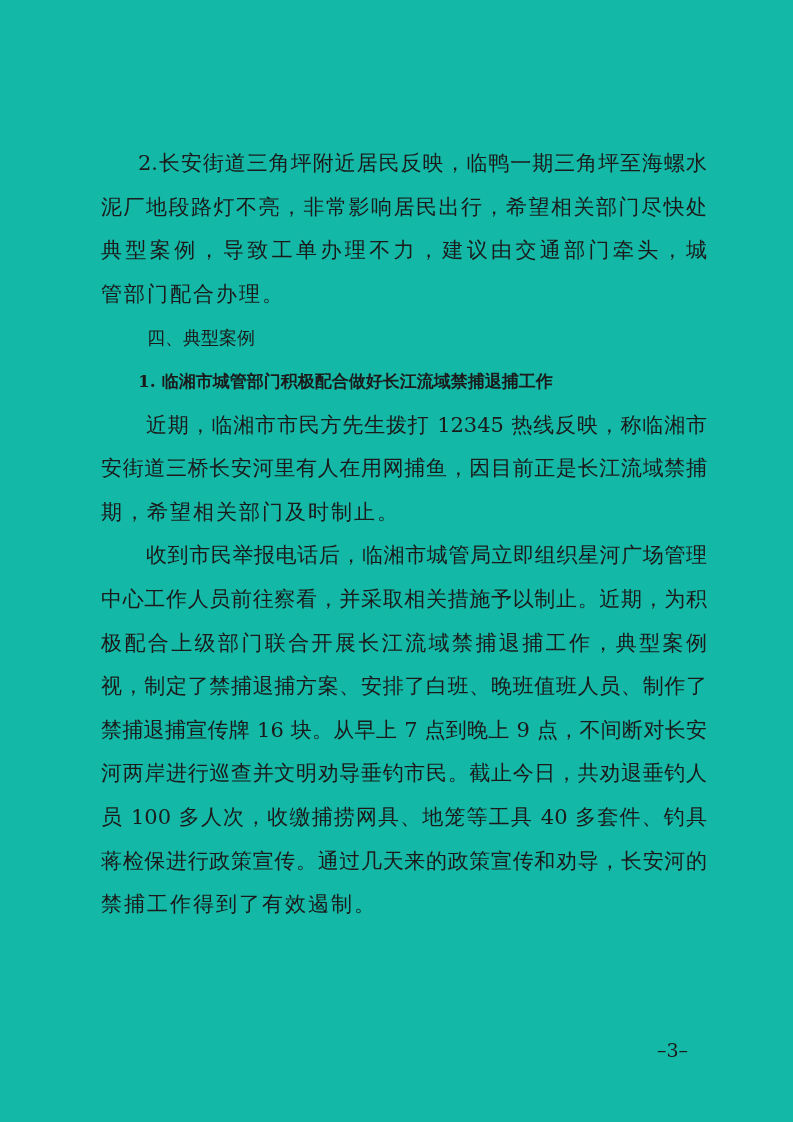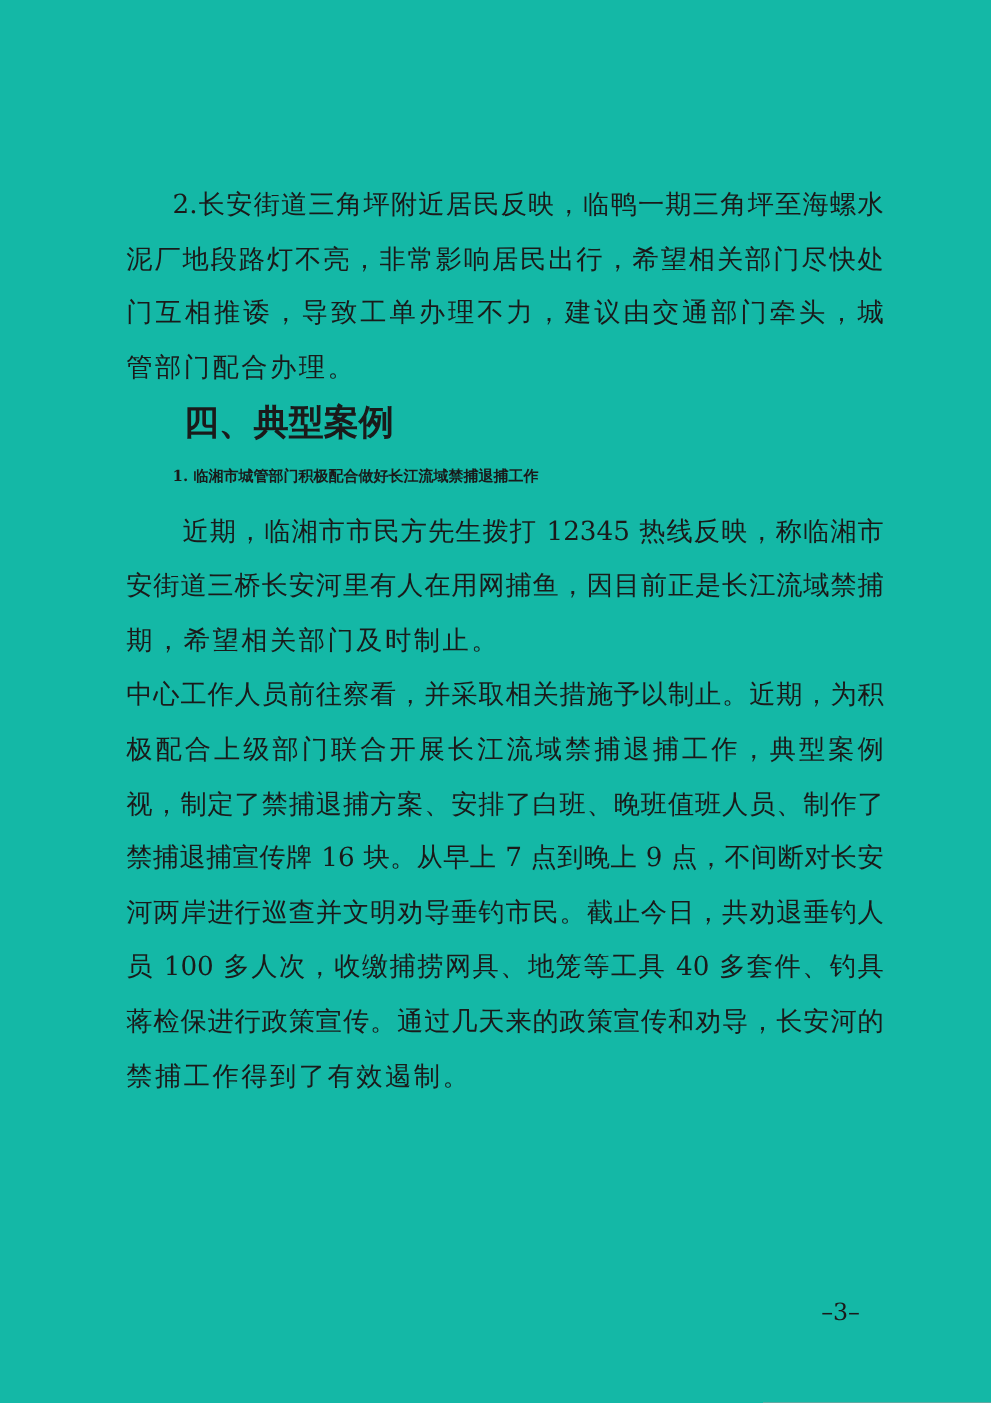--- a/index.html
+++ b/index.html
@@ -33,30 +33,30 @@
   }
   .line.para-end {
     text-align: right;
     text-align-last: left;
     letter-spacing: 2px;
   }
   .line.ind-37 { text-indent: 37px; }
   .line.ind-45 { text-indent: 45px; }
   .line.heading {
     font-family: "DejaVu Sans", "Liberation Sans", sans-serif;
-    font-weight: bold;
-    font-size: 28px;
+    font-weight: normal;
+    font-size: 18px;
     text-align: center;
     text-align-last: left;
     text-indent: 46px;
     letter-spacing: 0;
   }
   .line.subheading {
     font-weight: bold;
-    font-size: 12px;
+    font-size: 17px;
     text-align: left;
     text-align-last: left;
     text-indent: 37px;
     letter-spacing: 0;
   }
   .page-number {
     position: absolute;
     top: 1039px;
     right: 105px;
     height: 22px;
@@ -68,34 +68,35 @@
 </style>
 </head>
 <body>
 
 <div class="page">
   <div class="content">
 
     <div>
       <div class="line ind-37">2.长安街道三角坪附近居民反映，临鸭一期三角坪至海螺水</div>
       <div class="line">泥厂地段路灯不亮，非常影响居民出行，希望相关部门尽快处理。</div>
-      <div class="line">门互相推诿，导致工单办理不力，建议由交通部门牵头，城</div>
+      <div class="line">典型案例，导致工单办理不力，建议由交通部门牵头，城</div>
       <div class="line para-end">管部门配合办理。</div>
     </div>
 
     <div class="line heading">四、典型案例</div>
     <div class="line subheading">1. 临湘市城管部门积极配合做好长江流域禁捕退捕工作</div>
 
     <div>
       <div class="line ind-45">近期，临湘市市民方先生拨打 12345 热线反映，称临湘市长</div>
       <div class="line">安街道三桥长安河里有人在用网捕鱼，因目前正是长江流域禁捕</div>
       <div class="line para-end">期，希望相关部门及时制止。</div>
     </div>
 
     <div>
+      <div class="line ind-45">收到市民举报电话后，临湘市城管局立即组织星河广场管理</div>
       <div class="line">中心工作人员前往察看，并采取相关措施予以制止。近期，为积</div>
       <div class="line">极配合上级部门联合开展长江流域禁捕退捕工作，典型案例</div>
       <div class="line">视，制定了禁捕退捕方案、安排了白班、晚班值班人员、制作了</div>
       <div class="line">禁捕退捕宣传牌 16 块。从早上 7 点到晚上 9 点，不间断对长安</div>
       <div class="line">河两岸进行巡查并文明劝导垂钓市民。截止今日，共劝退垂钓人</div>
       <div class="line">员 100 多人次，收缴捕捞网具、地笼等工具 40 多套件、钓具 20</div>
       <div class="line">蒋检保进行政策宣传。通过几天来的政策宣传和劝导，长安河的</div>
       <div class="line para-end">禁捕工作得到了有效遏制。</div>
     </div>
 

